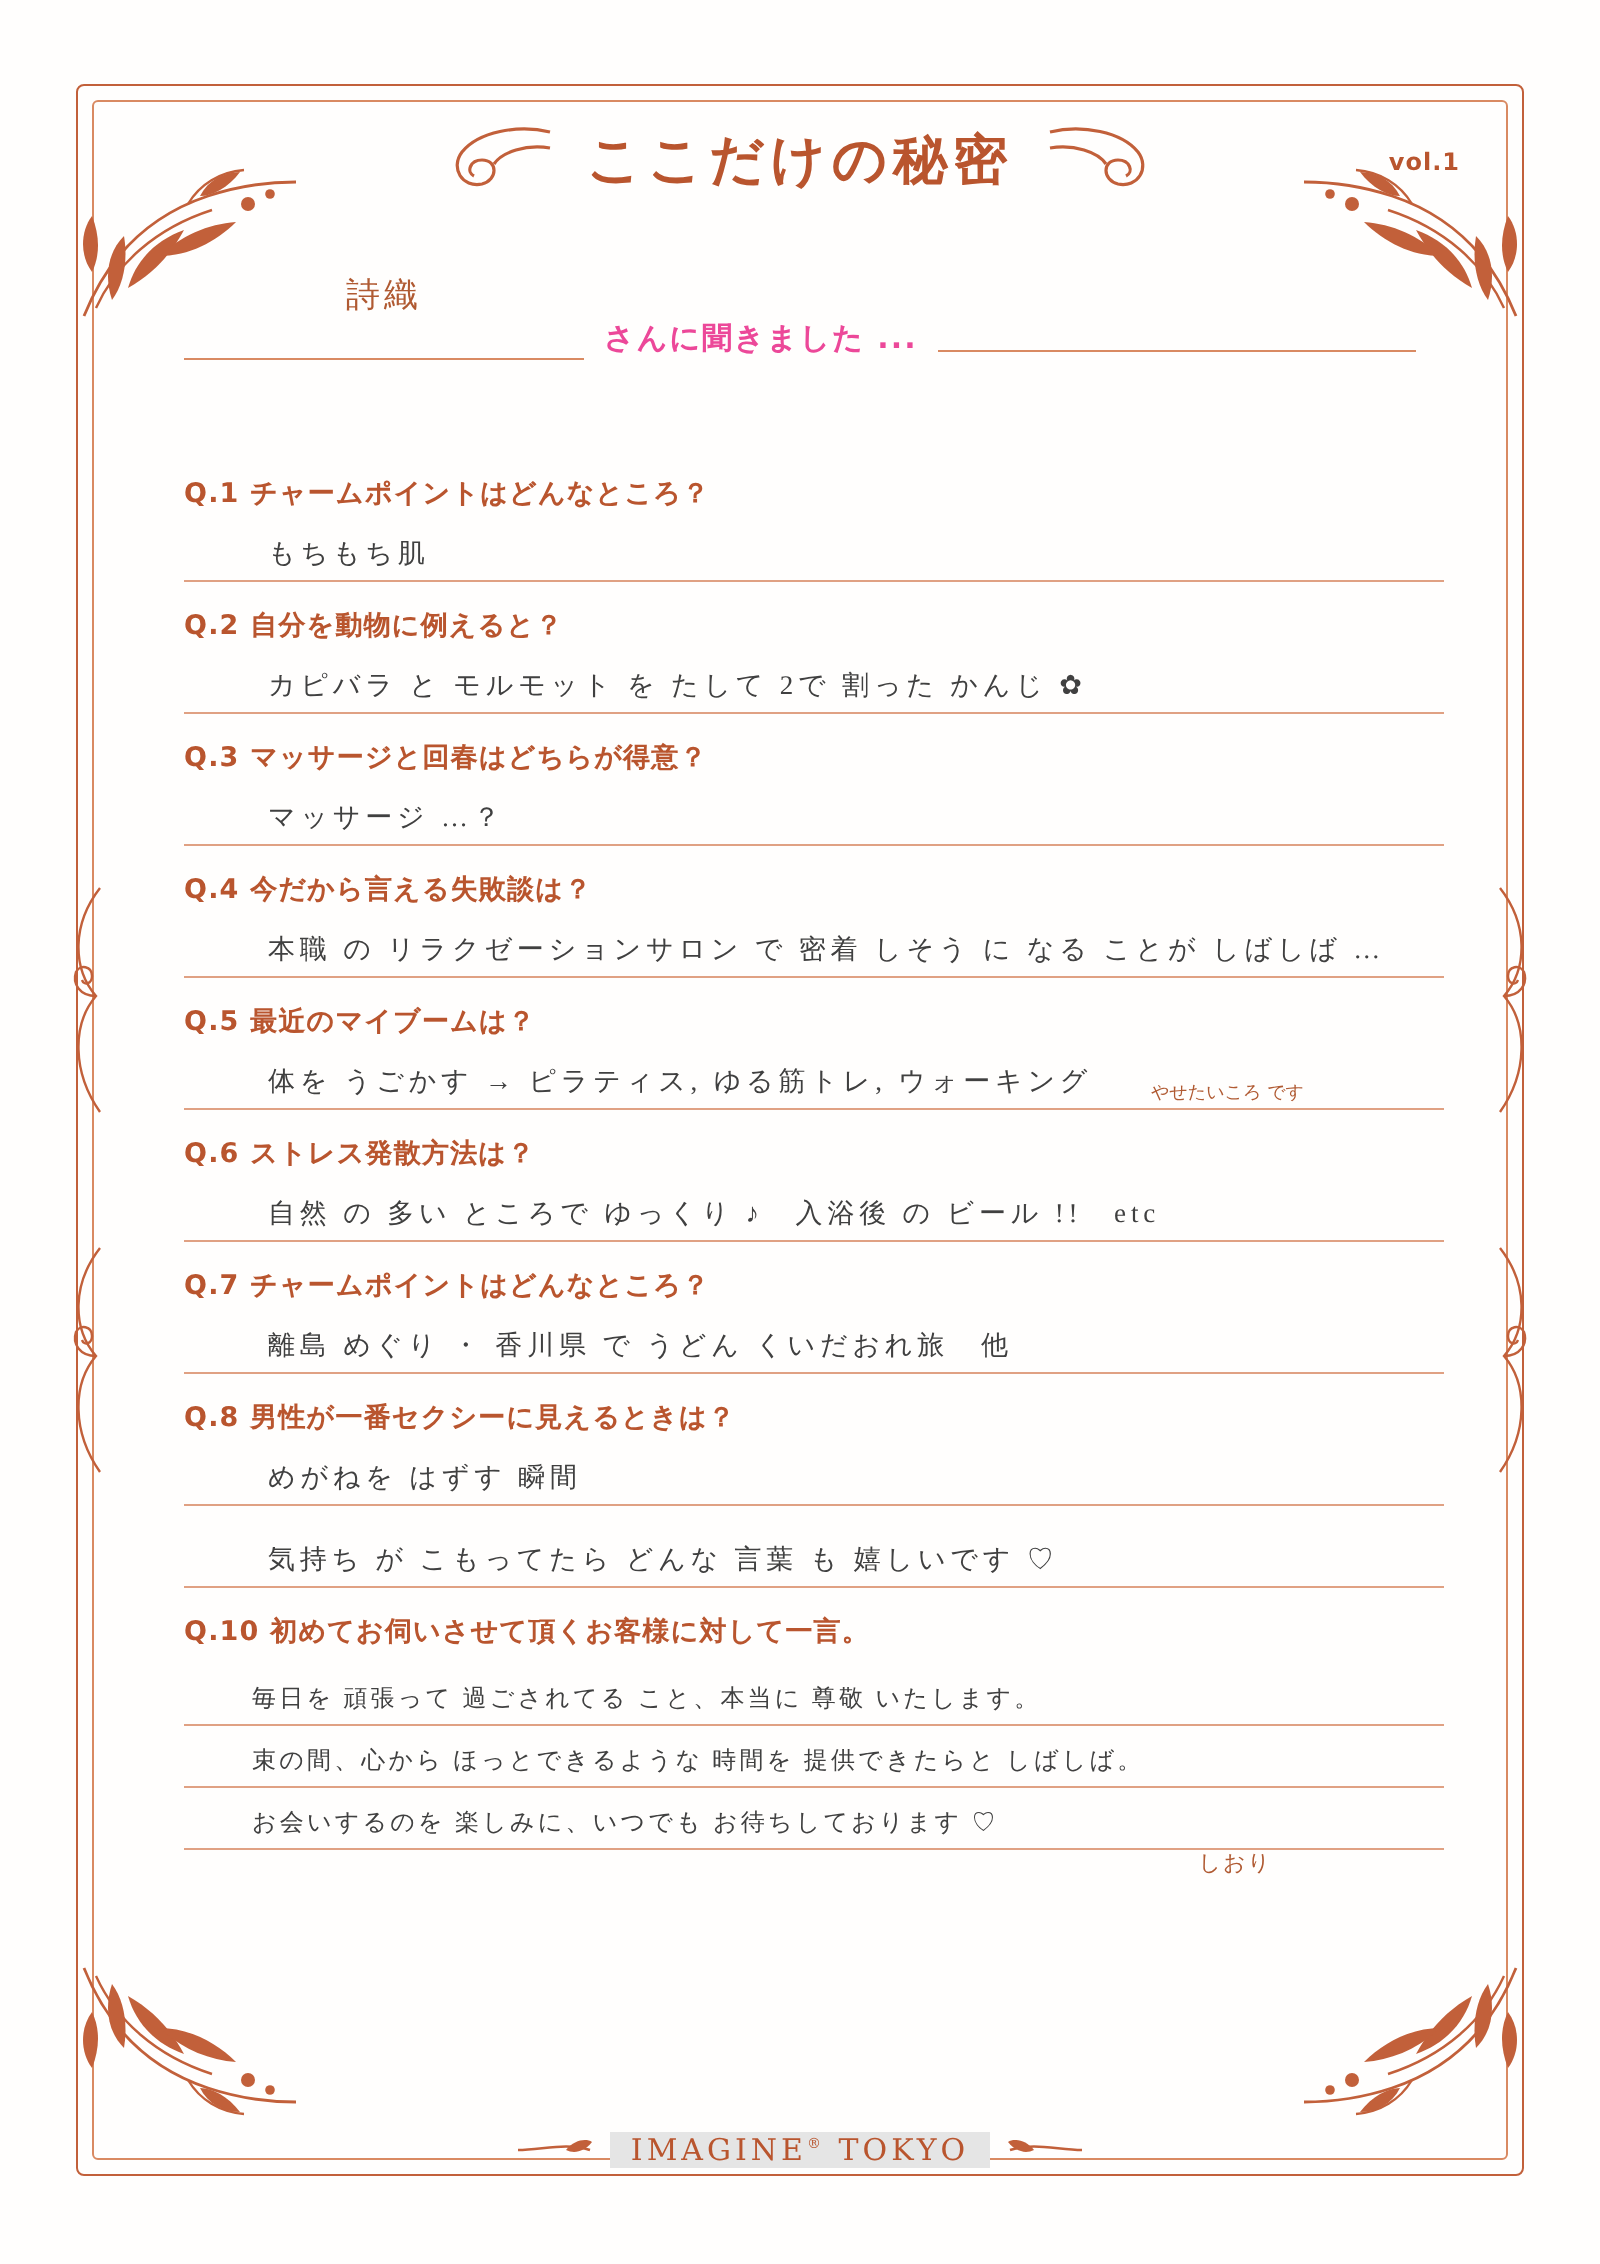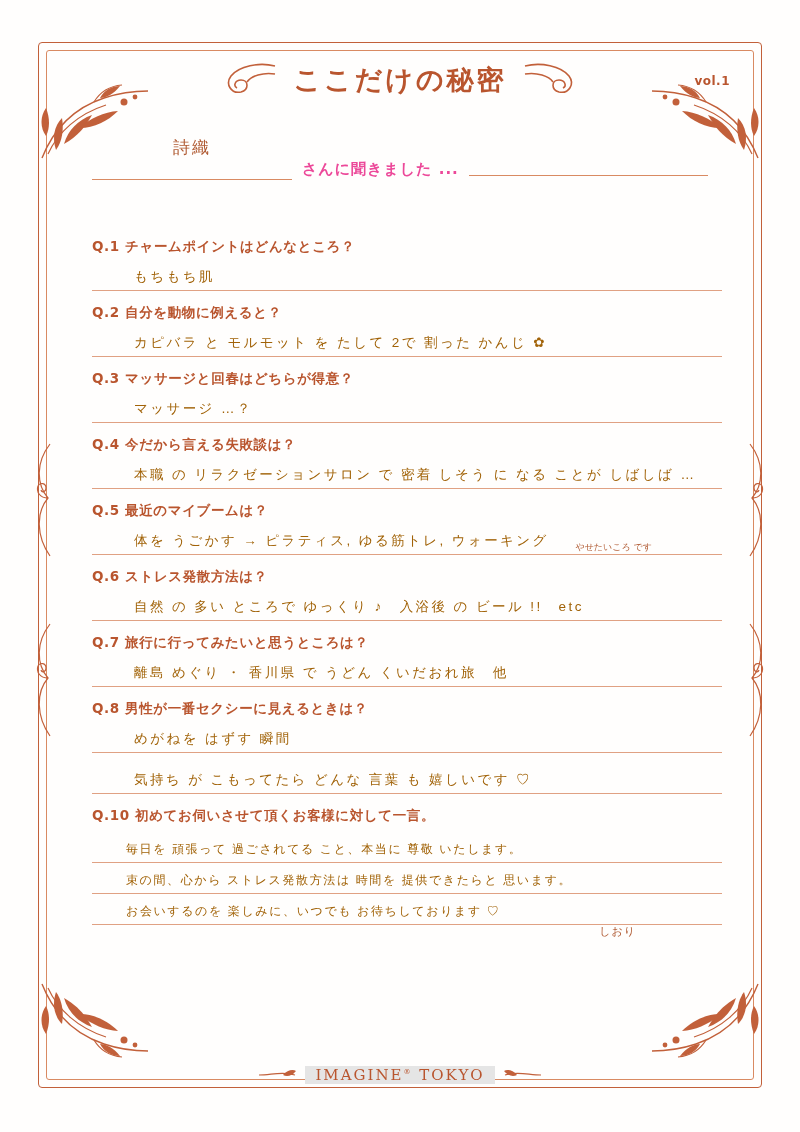--- a/index.html
+++ b/index.html
@@ -162,23 +162,23 @@
   }
   .a-line {
     border-bottom: 1px solid #e0a183;
     height: 27px;
     position: relative;
   }
   .a-hand {
     position: absolute;
     left: 42px;
     bottom: 4px;
-    font-family: Liberation Sans, sans-serif;
+    font-family: Liberation Serif, serif;
     font-size: 13.5px;
-    color: #a16207;
+    color: #404040;
     letter-spacing: 2.4px;
     white-space: nowrap;
     text-align: center;
   }
   .a-note {
     position: absolute;
     right: 70px;
     bottom: 2px;
     font-family: "DejaVu Serif", serif;
     font-size: 9px;
@@ -379,21 +379,21 @@
     </div>
 
     <div class="qa">
       <div class="q-text">Q.6 ストレス発散方法は？</div>
       <div class="a-line">
         <span class="a-hand">自然 の 多い ところで ゆっくり ♪　入浴後 の ビール !!　etc</span>
       </div>
     </div>
 
     <div class="qa">
-      <div class="q-text">Q.7 旅行に行ってみたいと思うところは？</div>
+      <div class="q-text">Q.7 チャームポイントはどんなところ？</div>
       <div class="a-line">
         <span class="a-hand">離島 めぐり ・ 香川県 で うどん くいだおれ旅　他</span>
       </div>
     </div>
 
     <div class="qa">
       <div class="q-text">Q.8 男性が一番セクシーに見えるときは？</div>
       <div class="a-line">
         <span class="a-hand">めがねを はずす 瞬間</span>
       </div>
@@ -404,21 +404,21 @@
         <span class="a-hand">気持ち が こもってたら どんな 言葉 も 嬉しいです ♡</span>
       </div>
     </div>
 
     <div class="qa a-block" style="position:relative;">
       <div class="q-text">Q.10 初めてお伺いさせて頂くお客様に対して一言。</div>
       <div class="a-line">
         <span class="a-hand">毎日を 頑張って 過ごされてる こと、本当に 尊敬 いたします。</span>
       </div>
       <div class="a-line">
-        <span class="a-hand">束の間、心から ストレス発散方法は 時間を 提供できたらと 思います。</span>
+        <span class="a-hand">束の間、心から ほっとできるような 時間を 提供できたらと しばしば。</span>
       </div>
       <div class="a-line">
         <span class="a-hand">お会いするのを 楽しみに、いつでも お待ちしております ♡</span>
       </div>
       <span class="sign">しおり</span>
     </div>
 
   </div>
 
   <div class="footer">

